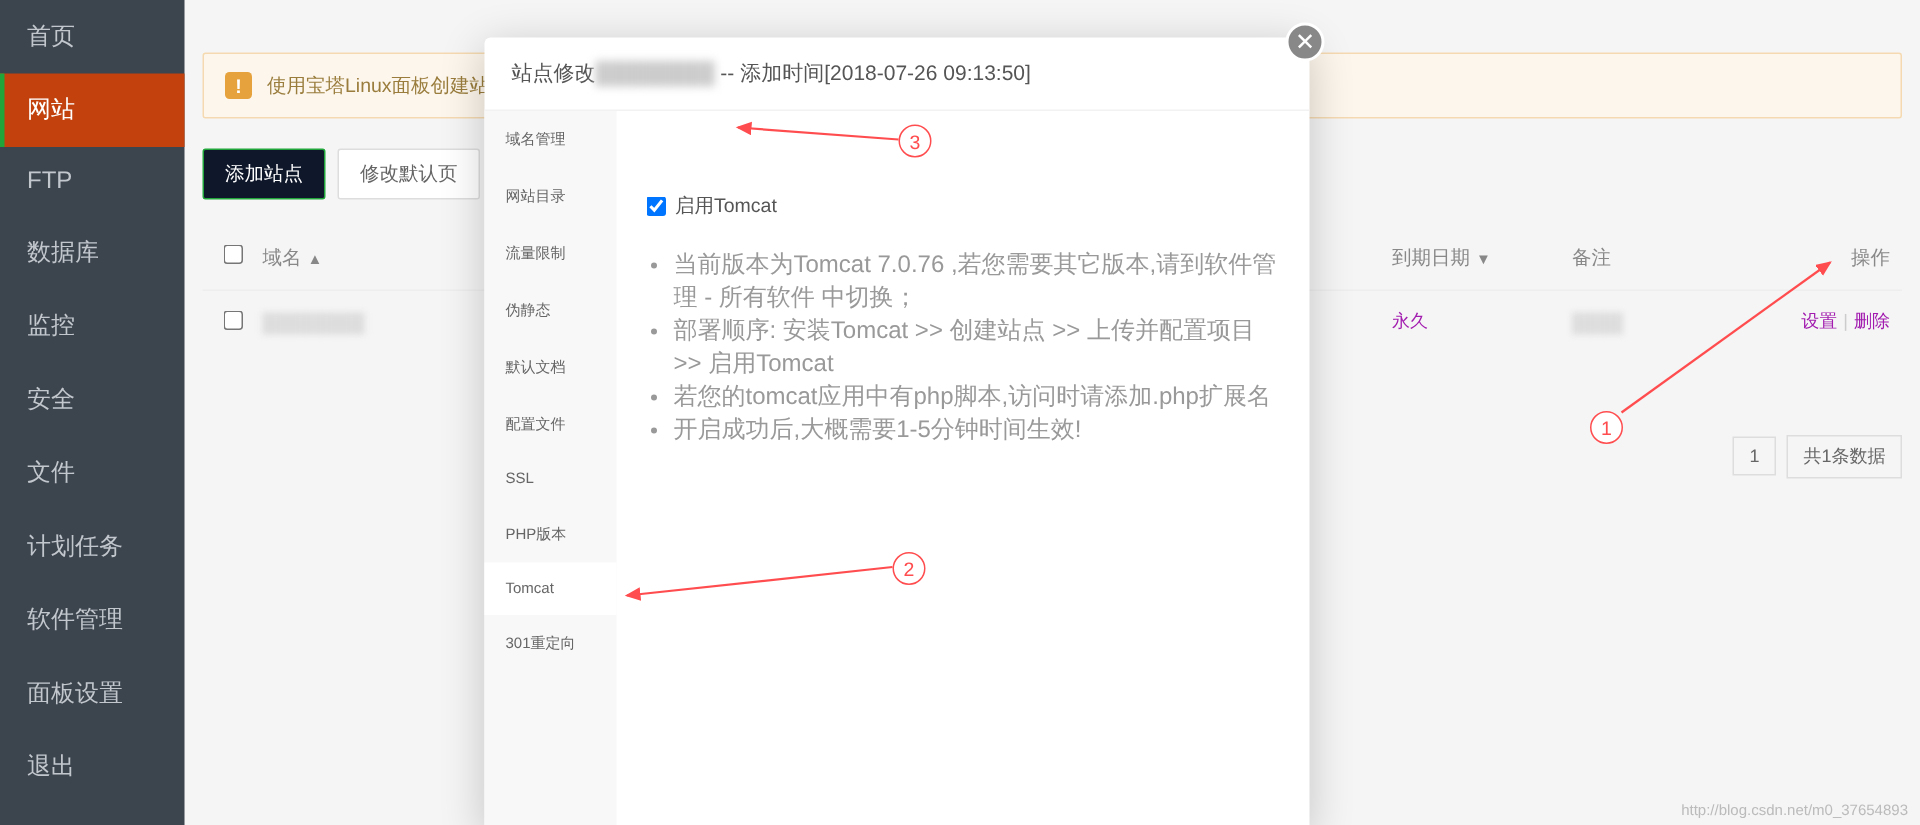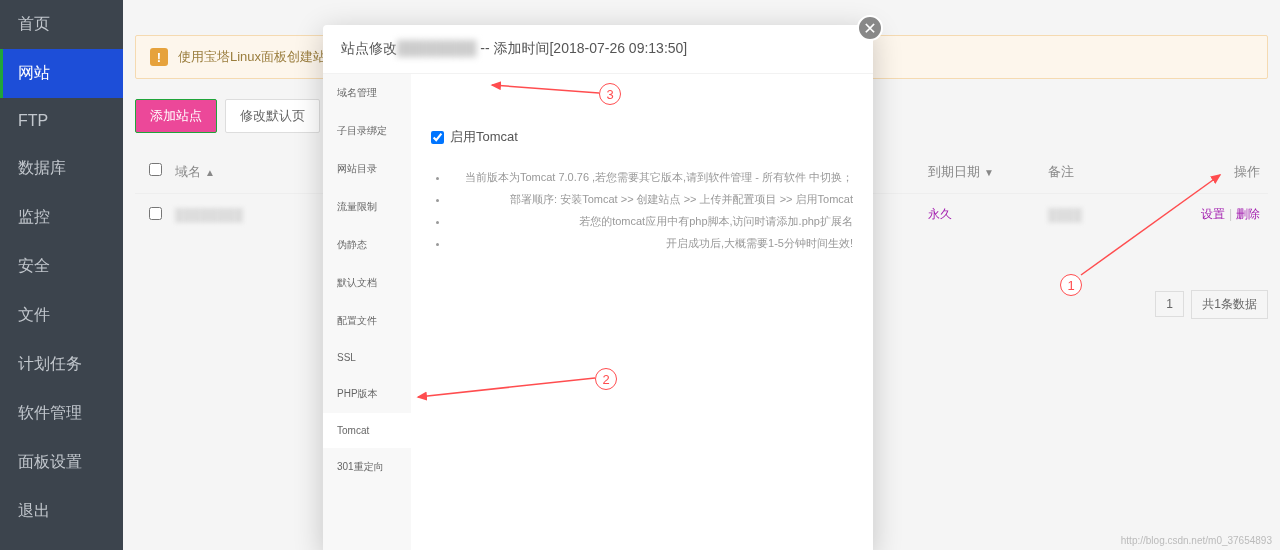--- a/index.html
+++ b/index.html
@@ -1,30 +1,30 @@
 <!DOCTYPE html>
 <html><head>
   <meta charset="utf-8">
   <style>
     * { margin: 0; padding: 0; box-sizing: border-box; }
     body { font-family: "Microsoft YaHei", Arial, sans-serif; font-size: 12px; color: #666; overflow: hidden; width: 1280px; height: 550px; position: relative; background: #f5f5f5; }
     
     .sidebar { position: absolute; left: 0; top: 0; width: 123px; height: 550px; background: #3c444d; }
     .sidebar-item { padding: 14px 18px; color: #c2c7cd; font-size: 16px; cursor: pointer; }
-    .sidebar-item.active { background: #1d4ed8; color: #fff; border-left: 3px solid #20a53a; padding-left: 15px; }
+    .sidebar-item.active { background: #c2410c; color: #fff; border-left: 3px solid #20a53a; padding-left: 15px; }
     .sidebar-add { text-align: center; padding: 12px; color: #888; font-size: 18px; cursor: pointer; }
     
     .main { position: absolute; left: 123px; top: 0; right: 0; height: 550px; padding: 0 12px; }
     
     .alert-bar { margin-top: 35px; background: #fdf6ec; border: 1px solid #f5dab1; padding: 12px 14px; border-radius: 2px; display: flex; align-items: center; gap: 10px; color: #9a7d3d; font-size: 13px; }
     .alert-icon { width: 18px; height: 18px; background: #e6a23c; border-radius: 3px; display: flex; align-items: center; justify-content: center; color: #fff; font-weight: bold; }
     
     .toolbar { margin-top: 20px; display: flex; gap: 8px; }
     .btn { padding: 7px 14px; border: 1px solid #ddd; background: #fff; font-size: 13px; cursor: pointer; border-radius: 2px; color: #666; }
-    .btn-primary { background: #ec4899; border-color: #20a53a; color: #fff; }
+    .btn-primary { background: #0f172a; border-color: #20a53a; color: #fff; }
     
     .table { margin-top: 18px; width: 100%; }
     .table-header { display: flex; padding: 12px 0; border-bottom: 1px solid #eee; color: #888; font-size: 13px; }
     .table-row { display: flex; padding: 12px 0; border-bottom: 1px solid #f5f5f5; align-items: center; }
     .col-check { width: 40px; text-align: center; }
     .col-domain { width: 150px; }
     .col-mid { flex: 1; }
     .col-expire { width: 120px; margin-left: 15px; }
     .col-remark { width: 130px; }
     .col-action { width: 90px; text-align: right; padding-right: 8px; }
@@ -41,21 +41,21 @@
     .modal { position: absolute; left: 323px; top: 25px; width: 550px; background: #fff; box-shadow: 0 6px 30px rgba(0,0,0,0.2); border-radius: 4px; }
     .modal-header { padding: 15px 18px; font-size: 14px; color: #555; border-bottom: 1px solid #f2f2f2; }
     .modal-close { position: absolute; right: -10px; top: -10px; width: 26px; height: 26px; border-radius: 50%; background: #888; color: #fff; display: flex; align-items: center; justify-content: center; cursor: pointer; font-size: 16px; border: 2px solid #fff; }
     .modal-body { display: flex; min-height: 480px; }
     .modal-nav { width: 88px; background: #f8f8f8; }
     .modal-nav-item { padding: 12px 14px; font-size: 10px; color: #666; cursor: pointer; }
     .modal-nav-item.active { background: #fff; }
     .modal-content { flex: 1; padding: 18px 20px; }
     .checkbox-row { display: flex; align-items: center; gap: 6px; font-size: 13px; color: #555; margin-top: 36px; }
     .bullet-list { margin-top: 20px; padding-left: 18px; }
-    .bullet-list li { list-style: disc; color: #999; font-size: 11px; line-height: 22px; text-align: right; }
+    .bullet-list li { list-style: disc; color: #999; font-size: 16px; line-height: 22px; }
     
     .annotation-circle { position: absolute; width: 22px; height: 22px; border: 1px solid #ff4d4f; border-radius: 50%; display: flex; align-items: center; justify-content: center; color: #ff4d4f; font-size: 13px; background: #fff; }
     .arrow-svg { position: absolute; pointer-events: none; }
     
     .watermark { position: absolute; right: 8px; bottom: 4px; font-size: 10px; color: #bbb; }
   </style>
 </head>
 <body>
 
 <div class="sidebar">
@@ -114,21 +114,20 @@
 
 <div class="modal-overlay">
   <div class="modal">
     <div class="modal-close">✕</div>
     <div class="modal-header">
       <span>站点修改</span><span style="filter:blur(3px);color:#ccc">████████</span><span> -- 添加时间[2018-07-26 09:13:50]</span>
     </div>
     <div class="modal-body">
       <div class="modal-nav">
         <div class="modal-nav-item">域名管理</div>
-        <div class="modal-nav-item">子目录绑定</div>
         <div class="modal-nav-item">网站目录</div>
         <div class="modal-nav-item">流量限制</div>
         <div class="modal-nav-item">伪静态</div>
         <div class="modal-nav-item">默认文档</div>
         <div class="modal-nav-item">配置文件</div>
         <div class="modal-nav-item">SSL</div>
         <div class="modal-nav-item">PHP版本</div>
         <div class="modal-nav-item active">Tomcat</div>
         <div class="modal-nav-item">301重定向</div>
 

